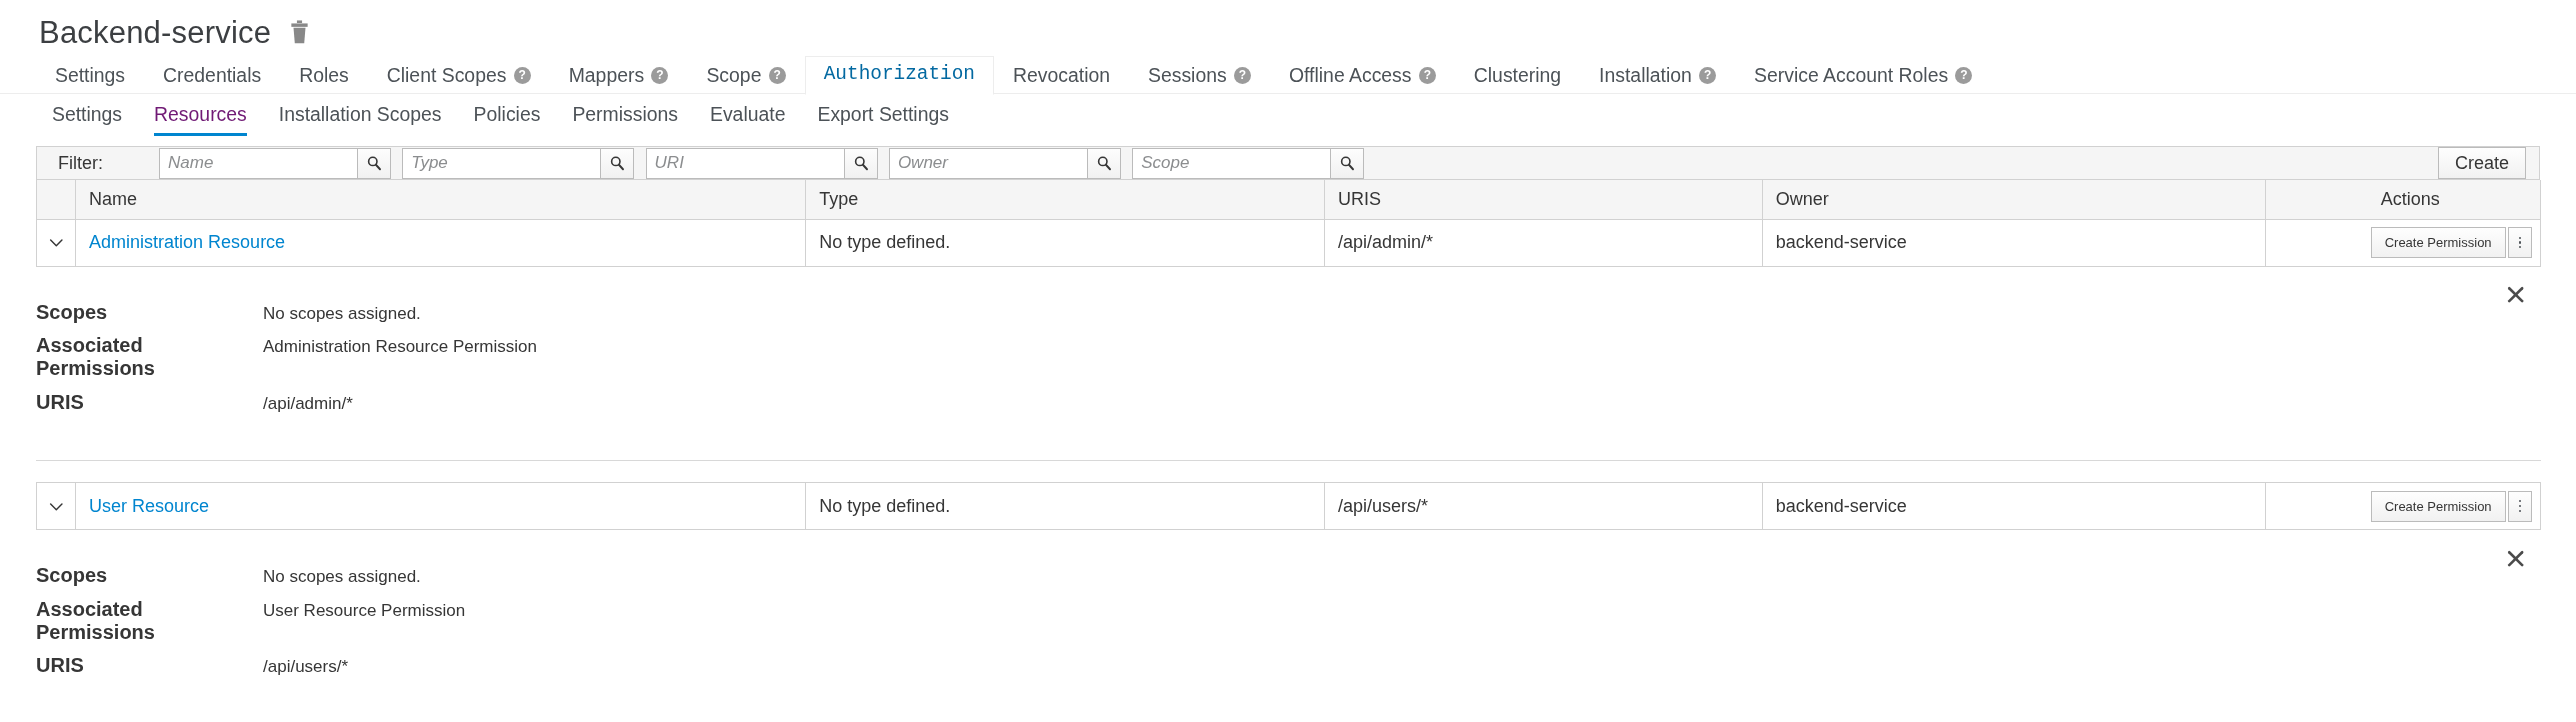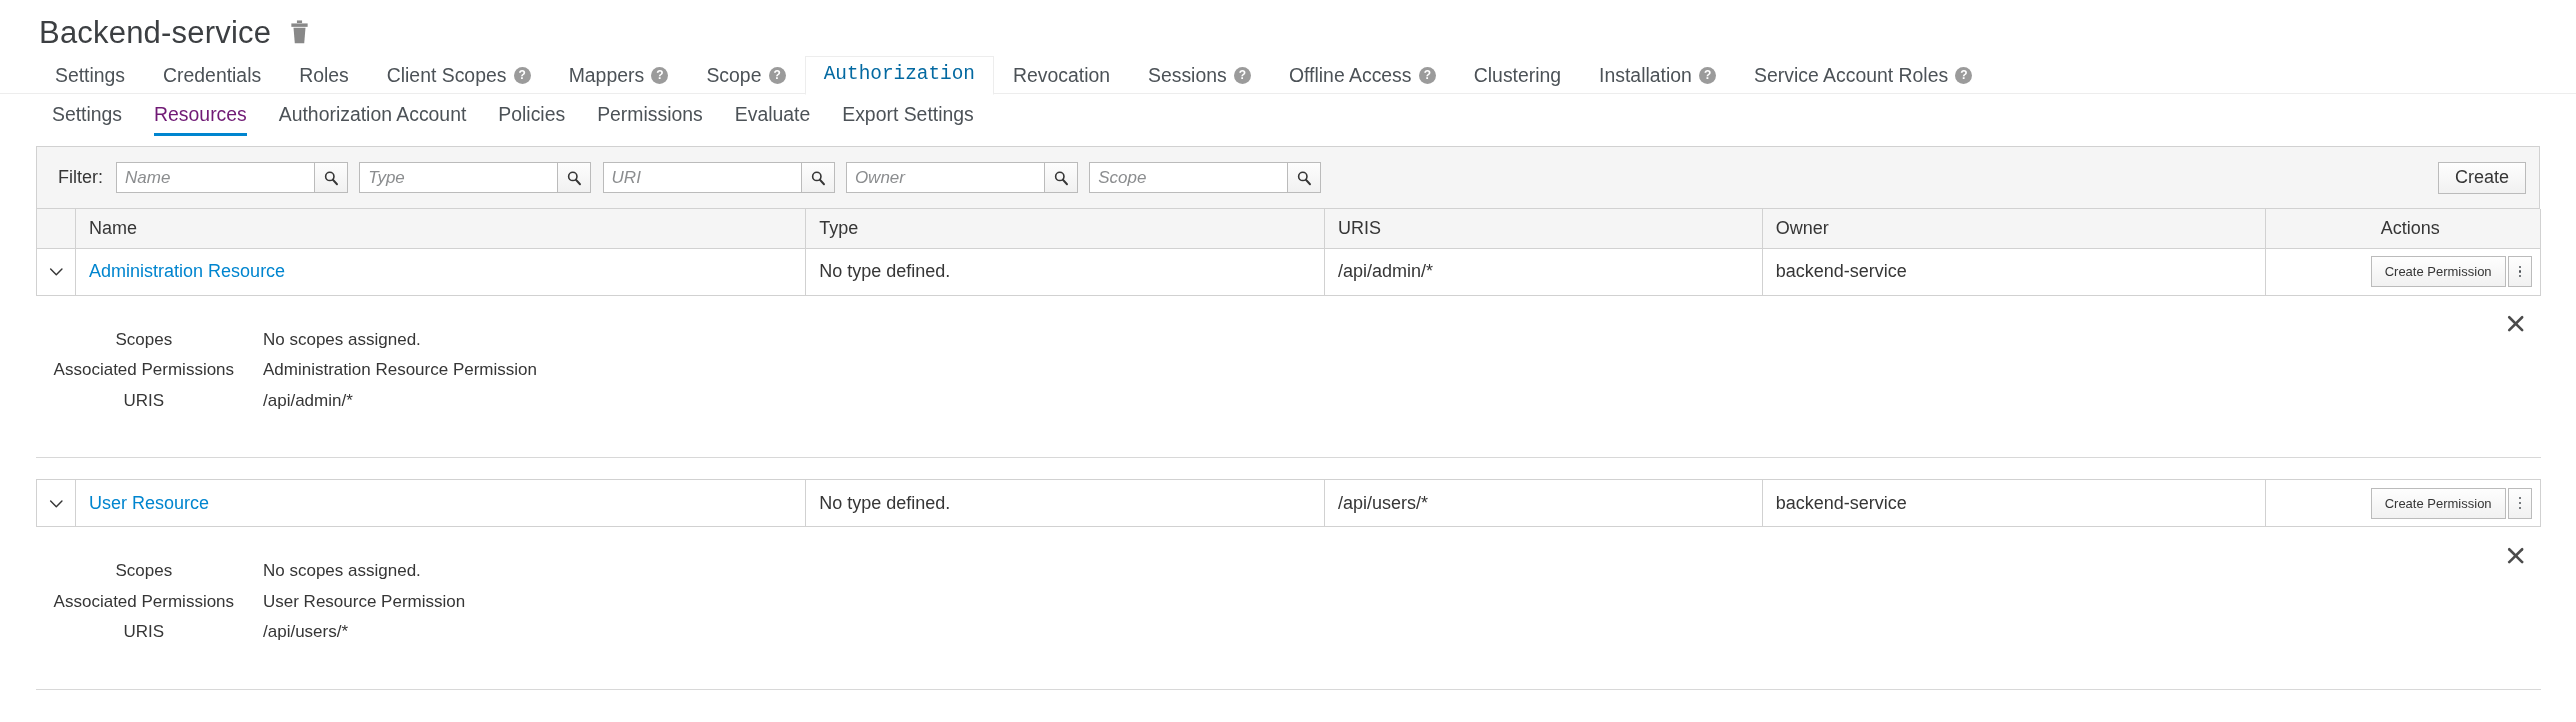--- a/index.html
+++ b/index.html
@@ -102,24 +102,25 @@
     left: 16px; right: 16px; bottom: 0;
     height: 3.2px;
     background: #0085cf;
   }
 
   
   .toolbar {
     margin: 8px 36px 0 36px;
     background: #f5f5f5;
     border: 0.8px solid #d1d1d1;
-    height: 63px;
+    height: 34px;
     display: flex;
     align-items: center;
     padding: 12px 13px;
+    gap: 43px;
   }
   .filter-label {
     font-size: 18px;
     color: #363636;
     margin: 0 13px 0 8px;
     white-space: nowrap;
   }
   .filter-group {
     display: flex;
     align-items: stretch;
@@ -248,23 +249,23 @@
     padding: 34px 0 36px 0;
   }
   .detail-row {
     display: flex;
     align-items: baseline;
     margin-bottom: 10.5px;
   }
   .detail-label {
     width: 227px;
     min-width: 227px;
-    text-align: center;
-    font-size: 17px;
-    font-weight: normal;
+    text-align: left;
+    font-size: 20px;
+    font-weight: bold;
     color: #363636;
     padding-right: 11.3px;
   }
   .detail-value {
     font-size: 17px;
     color: #363636;
   }
   .close-x {
     position: absolute;
     right: 11.3px;
@@ -336,21 +337,21 @@
       </div>
       <div class="ptab">
         <span>Service Account Roles</span>
         <span class="help-icon">?</span>
       </div>
     </div>
 
   <div class="secondary-tabs">
       <div class="stab">Settings</div>
       <div class="stab active">Resources</div>
-      <div class="stab">Authorization Account</div>
+      <div class="stab">Installation Scopes</div>
       <div class="stab">Policies</div>
       <div class="stab">Permissions</div>
       <div class="stab">Evaluate</div>
       <div class="stab">Export Settings</div>
     </div>
 
   <div class="toolbar">
     <span class="filter-label">Filter:</span>
     <div id="filters-host" style="display:flex;align-items:center;">
         <div class="filter-group">

